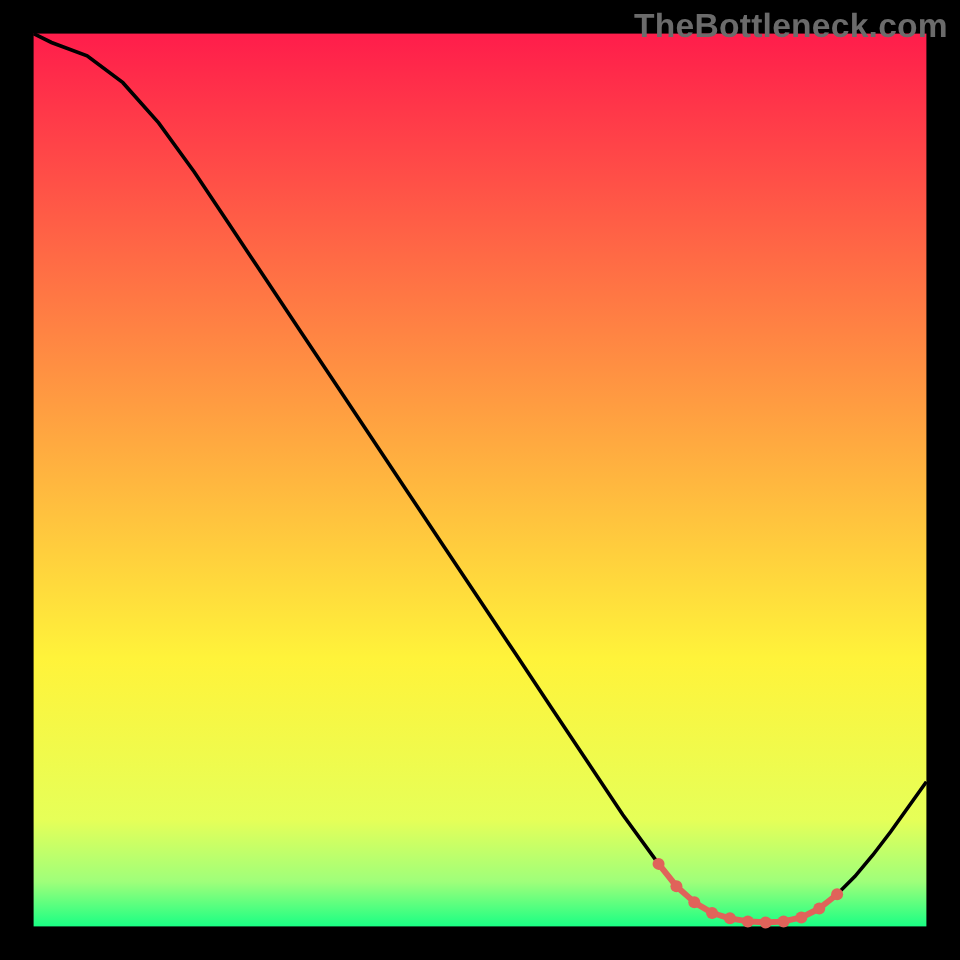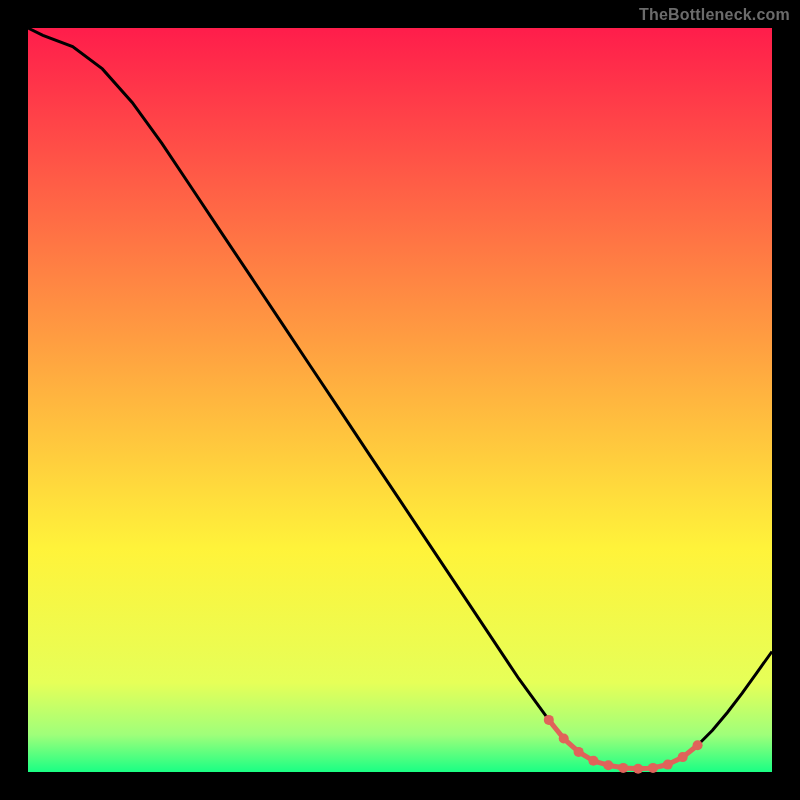--- a/index.html
+++ b/index.html
@@ -14,21 +14,21 @@
     position: relative;
     width: 800px;
     height: 800px;
     background: #000;
   }
   .watermark {
     position: absolute;
     top: 6px;
     right: 10px;
     font-family: Arial, Helvetica, sans-serif;
-    font-size: 16px;
+    font-size: 28px;
     font-weight: 600;
     color: #6b6b6b;
     letter-spacing: 0.2px;
     z-index: 4;
   }
   svg {
     position: absolute;
     top: 0;
     left: 0;
     z-index: 1;

